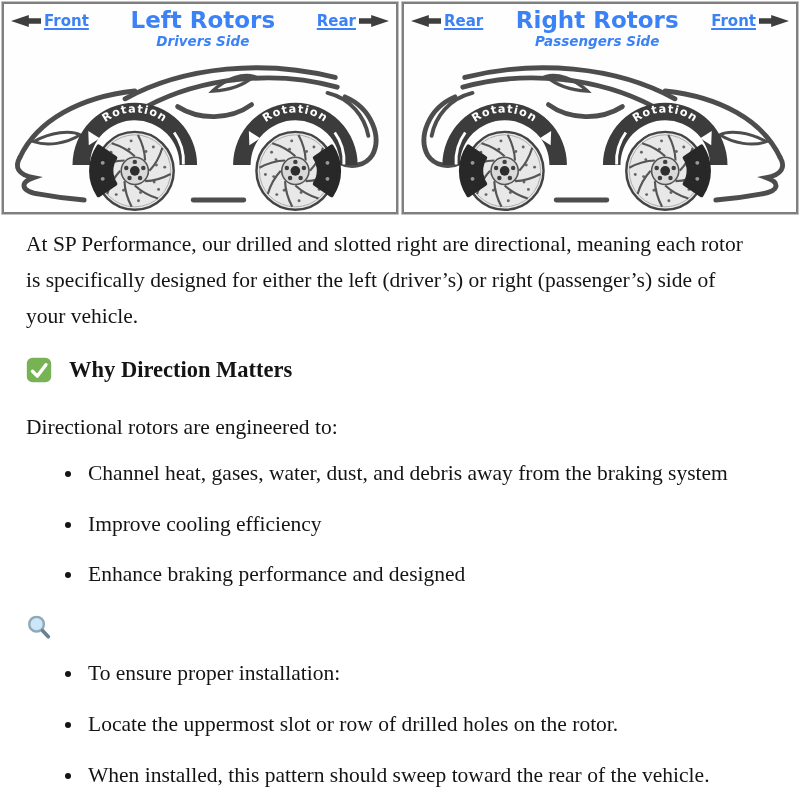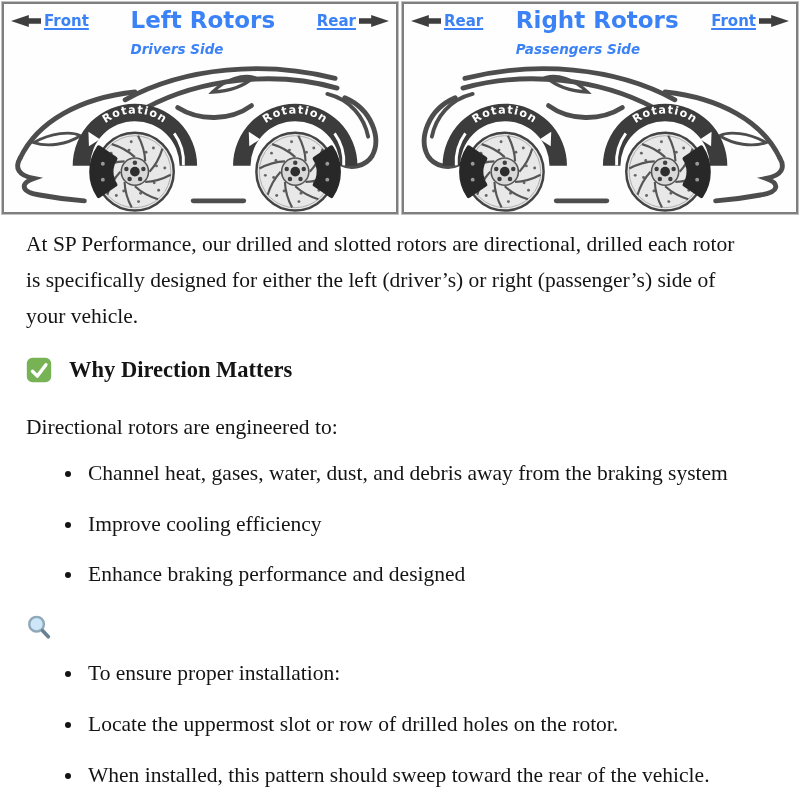--- a/index.html
+++ b/index.html
@@ -18,23 +18,23 @@
   }
   .panel-header {
     height:48px; display:flex; justify-content:space-between; align-items:flex-start;
     padding:5px 7px 0 7px; font-family:"DejaVu Sans", sans-serif; color:#3b82f6;
   }
   .dir-label { display:flex; align-items:center; gap:3px; margin-top:3px; }
   .dir-label .dir-text {
     font-weight:bold; font-size:15px;
     text-decoration:underline; text-decoration-thickness:2px; text-underline-offset:2px;
   }
-  .title-wrap { line-height:1; }
+  .title-wrap { text-align:center; line-height:1; }
   .panel-title { font-size:23px; font-weight:bold; }
-  .panel-subtitle { font-size:13.5px; font-weight:bold; font-style:italic; margin-top:11px; }
+  .panel-subtitle { font-size:13.5px; font-weight:bold; font-style:italic; margin-top:3px; }
   .car-svg { width:100%; height:158px; display:block; }
 
   
   .content { padding:0 26px; }
   .intro { font-size:21.5px; line-height:1.67; margin:13px 0 0 0; max-width:722px; }
   .heading { display:flex; align-items:center; gap:17px; font-size:22.5px; margin:22px 0 0 0; }
   .heading.bold { font-weight:bold; }
   .heading .emoji { flex:0 0 auto; display:inline-flex; }
   .lead { font-size:21.5px; margin:32px 0 0 0; }
   ul.bullets { margin:14px 0 0 0; padding:0 0 0 58px; }
@@ -288,21 +288,21 @@
           <polygon points="47.275928779965845,-6.278407722857832 47.80422237288917,-21.044424995856545 36.062834421653235,-13.419478505646165" fill="#fff"></polygon>
           <path d="M-49.878202512991216 13.487823687206241 A50 50 0 0 1 -40.450849718747364 -19.38926261462366" stroke="#fff" stroke-width="3" fill="none"></path>
         </g>
       </svg>
   </div>
 
 </div>
 
 <div class="content">
 
-  <p class="intro">At SP Performance, our drilled and slotted rotors are directional, drilled each rotor is specifically designed for either the left (driver’s) or right (passenger’s) side of your vehicle.</p>
+  <p class="intro">At SP Performance, our drilled and slotted right are directional, meaning each rotor is specifically designed for either the left (driver’s) or right (passenger’s) side of your vehicle.</p>
 
   <div class="heading bold">
     <span class="emoji">
       <svg width="26" height="26" viewBox="0 0 32 32">
         <rect x="1" y="1" width="30" height="30" rx="7" fill="#77b255"></rect>
         <path d="M8 17.5 L14 23.5 L24.5 9.5" stroke="#ffffff" stroke-width="4.2" fill="none" stroke-linecap="round" stroke-linejoin="round"></path>
       </svg>
     </span>
     <span>Why Direction Matters</span>
   </div>

